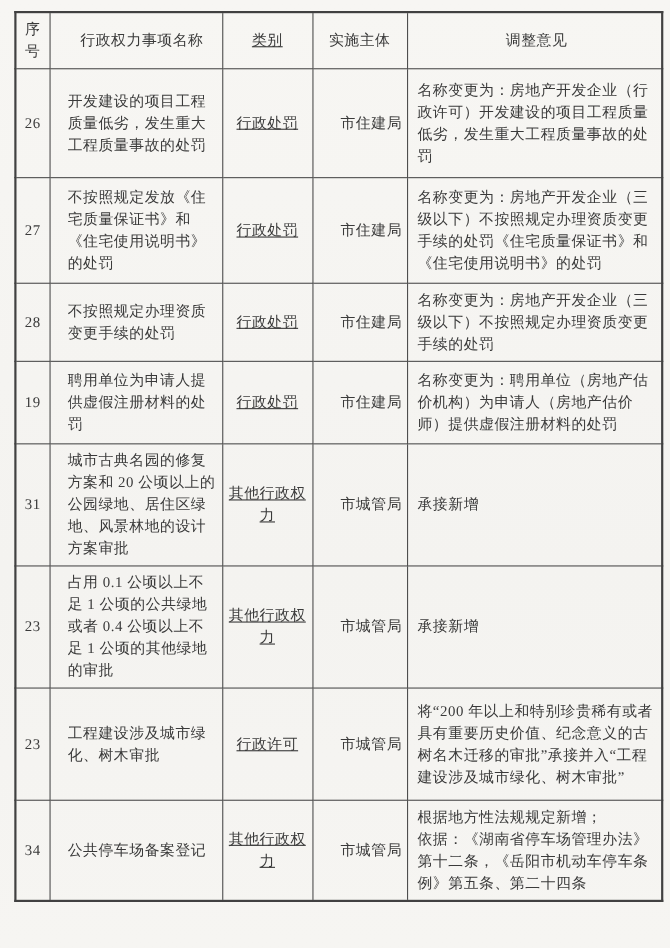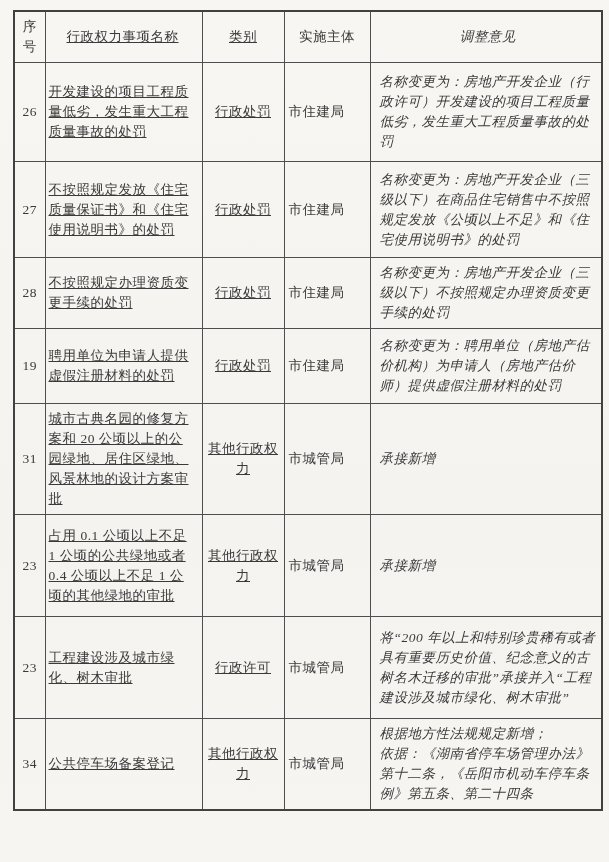--- a/index.html
+++ b/index.html
@@ -31,24 +31,24 @@
     display: table-cell;
     border: 1px solid #4e4e4e;
     vertical-align: middle;
     padding: 5px 4px;
     box-sizing: border-box;
     letter-spacing: 0.5px;
     white-space: pre-line;
   }
   
   .c-no      { width: 31px;  text-align: center; }
-  .c-name    { width: 157px; text-align: left; padding-left: 3px; padding-right: 5px; text-decoration: underline; }
+  .c-name    { width: 157px; text-align: left; padding-left: 16px; padding-right: 5px; }
   .c-cat     { width: 82px;  text-align: center; text-decoration: underline; }
-  .c-entity  { width: 86px;  text-align: left; }
-  .c-opinion { width: 232px; text-align: left; padding-left: 9px; padding-right: 5px; font-style: italic; }
+  .c-entity  { width: 86px;  text-align: right; }
+  .c-opinion { width: 232px; text-align: left; padding-left: 9px; padding-right: 5px; }
   
   .head .cell { text-align: center; font-weight: normal; }
   
   .h-head { height: 43px; }
   .h-r0 { height: 99px; }
   .h-r1 { height: 96px; }
   .h-r2 { height: 69px; }
   .h-r3 { height: 75px; }
   .h-r4 { height: 58px; }
   .h-r5 { height: 108px; }
@@ -76,21 +76,21 @@
       <div class="cell c-cat">行政处罚</div>
       <div class="cell c-entity">市住建局</div>
       <div class="cell c-opinion">名称变更为：房地产开发企业（行政许可）开发建设的项目工程质量低劣，发生重大工程质量事故的处罚</div>
     </div>
 
     <div class="row h-r1">
       <div class="cell c-no">27</div>
       <div class="cell c-name">不按照规定发放《住宅质量保证书》和《住宅使用说明书》的处罚</div>
       <div class="cell c-cat">行政处罚</div>
       <div class="cell c-entity">市住建局</div>
-      <div class="cell c-opinion">名称变更为：房地产开发企业（三级以下）在商品住宅销售中不按照规定发放《公顷以上不足》和《住宅使用说明书》的处罚</div>
+      <div class="cell c-opinion">名称变更为：房地产开发企业（三级以下）不按照规定办理资质变更手续的处罚《住宅质量保证书》和《住宅使用说明书》的处罚</div>
     </div>
 
     <div class="row h-r2">
       <div class="cell c-no">28</div>
       <div class="cell c-name">不按照规定办理资质变更手续的处罚</div>
       <div class="cell c-cat">行政处罚</div>
       <div class="cell c-entity">市住建局</div>
       <div class="cell c-opinion">名称变更为：房地产开发企业（三级以下）不按照规定办理资质变更手续的处罚</div>
     </div>
 

